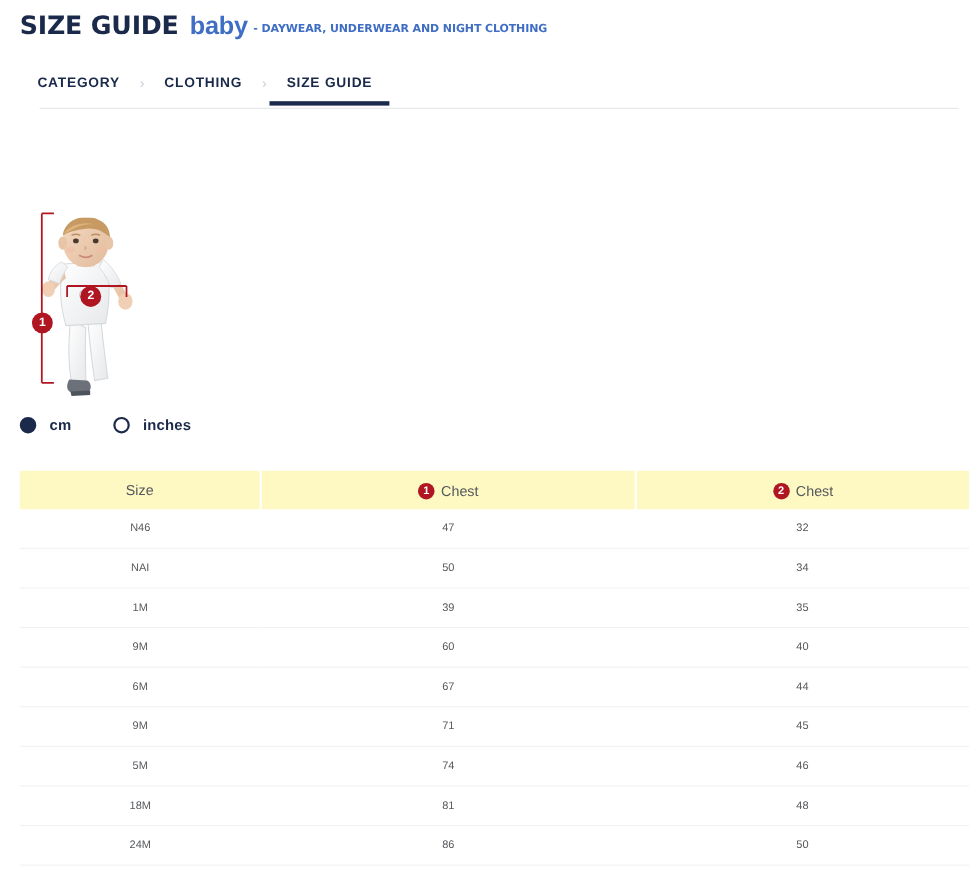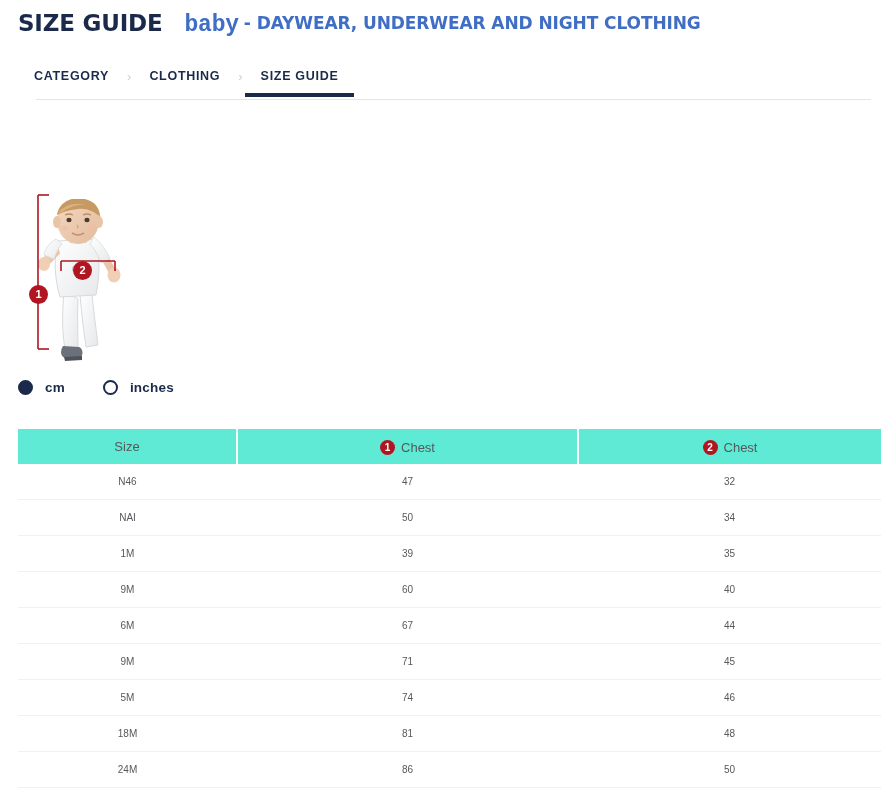--- a/index.html
+++ b/index.html
@@ -24,30 +24,30 @@
     line-height: 1;
   }
   .title-main {
     font-family: "DejaVu Sans", sans-serif;
     font-size: 23px;
     font-weight: bold;
     color: #1b2a4a;
     letter-spacing: -0.2px;
   }
   .title-sub {
-    font-family: Liberation Mono, monospace;
+    font-family: Liberation Sans, sans-serif;
     font-size: 23px;
     font-weight: bold;
     color: #3f6ec4;
     letter-spacing: -0.2px;
-    margin-left: 22px;
+    margin-left: 10px;
   }
   .title-tail {
     font-family: "DejaVu Sans", sans-serif;
-    font-size: 17px;
+    font-size: 10px;
     font-weight: bold;
     color: #3f6ec4;
     letter-spacing: -0.1px;
     margin-left: 5px;
     position: relative;
     top: -2px;
     margin-top: 29px;
   }
 
   
@@ -153,21 +153,21 @@
   }
 
   
   .size-table {
     margin: 28px 18px 0 18px;
     border-collapse: collapse;
     width: 853px;
     table-layout: fixed;
   }
   .size-table thead th {
-    background: #5eead4;
+    background: #fef9c3;
     height: 33px;
     font-size: 13px;
     font-weight: normal;
     color: #55585c;
     border-right: 2px solid #ffffff;
     vertical-align: middle;
   }
   .size-table thead th:last-child { border-right: none; }
   .th-inner {
     display: inline-flex;

